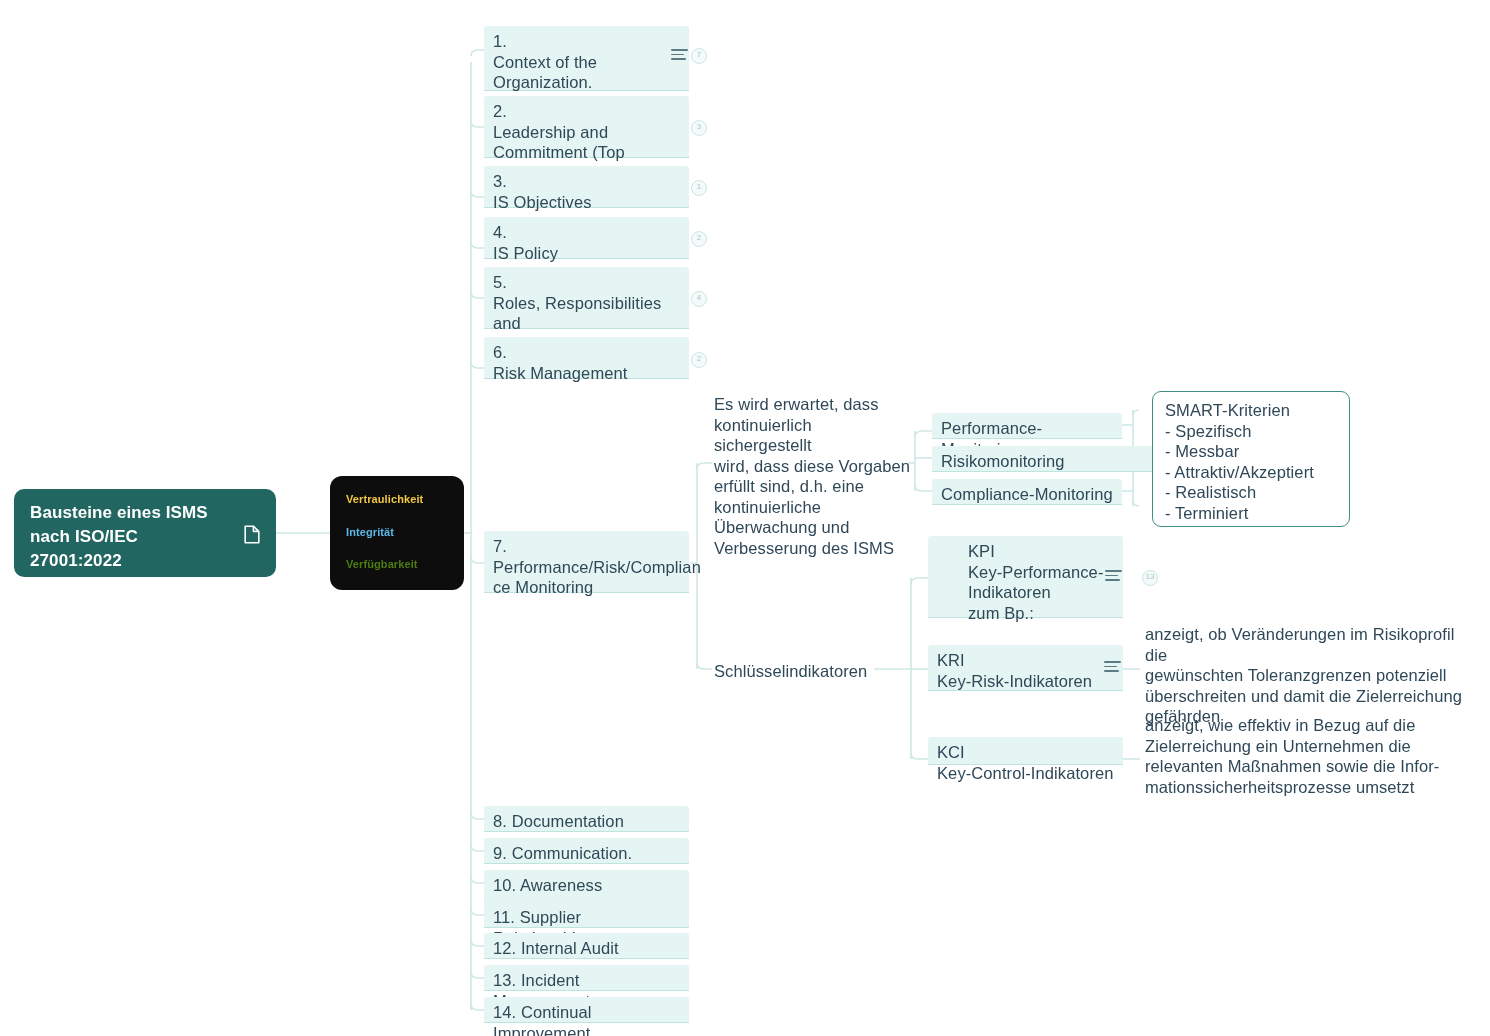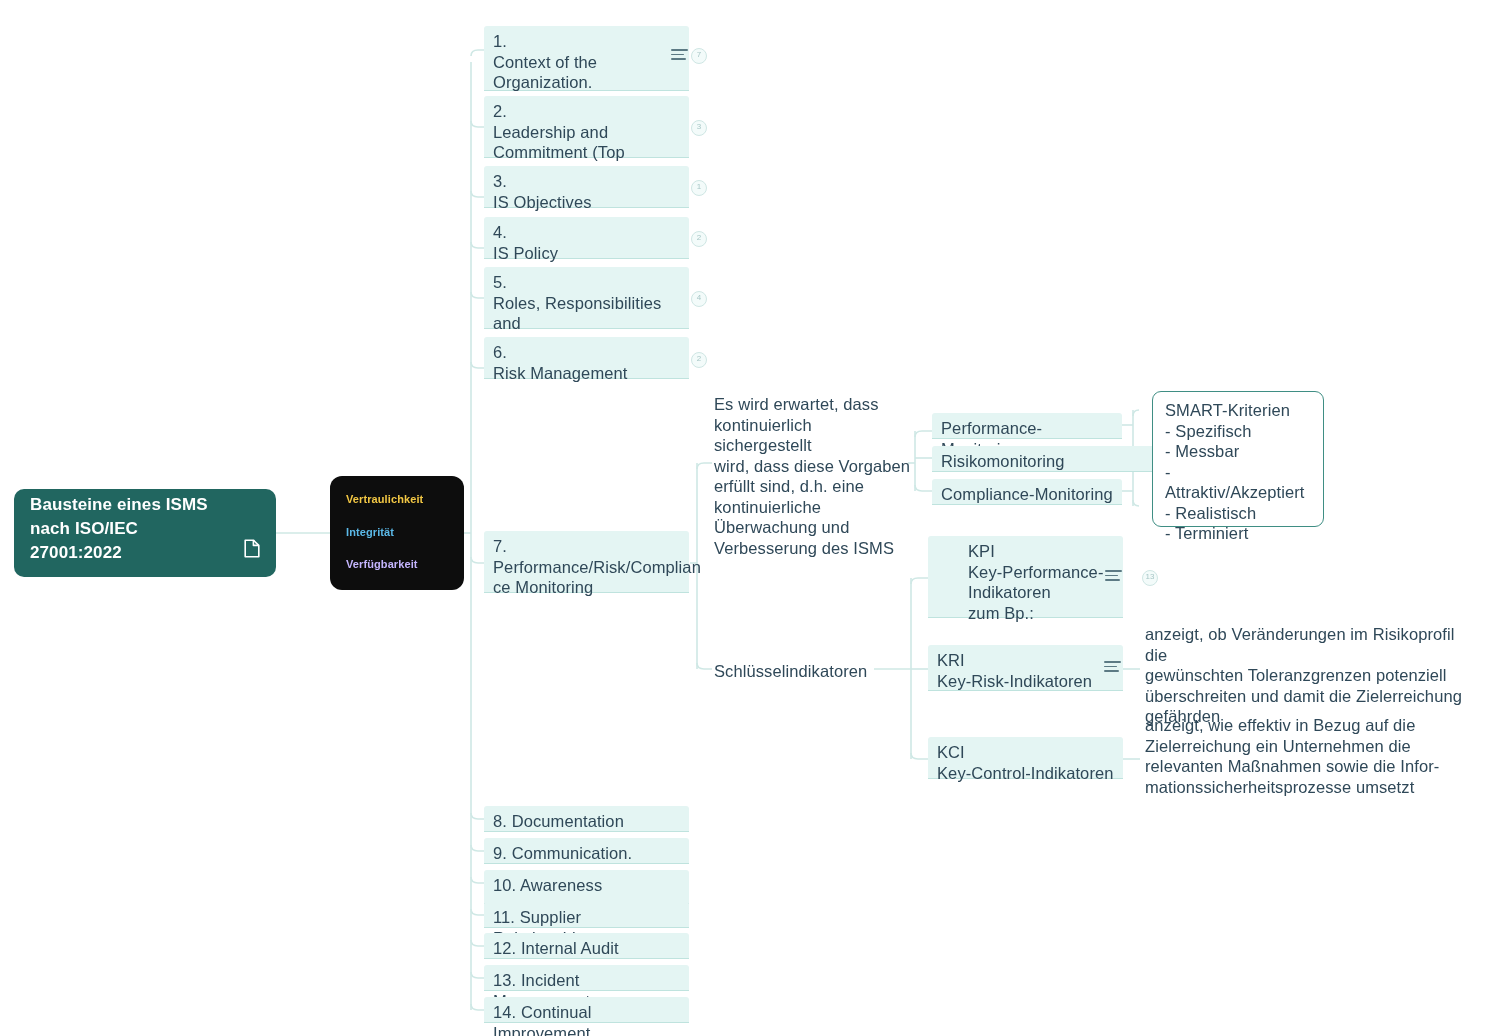--- a/index.html
+++ b/index.html
@@ -33,21 +33,21 @@
   
   .root {
     background: #216660;
     border-radius: 10px;
     color: #ffffff;
     font-weight: bold;
     font-size: 17px;
     line-height: 24px;
     padding: 12px 16px;
     display: flex;
-    align-items: flex-end;
+    align-items: flex-start;
     justify-content: space-between;
     gap: 12px;
   }
   .root-label { white-space: pre-line; }
   .doc-icon { flex: 0 0 auto; }
   
   .cia {
     background: #0d0d0d;
     border-radius: 12px;
     padding: 14px 16px 16px 16px;
@@ -176,21 +176,21 @@
       <svg width="16" height="19" viewBox="0 0 16 19">
         <path d="M1.2 1.2 H9.4 L14.8 6.4 V17.8 H1.2 Z" fill="none" stroke="#ffffff" stroke-width="1.6" stroke-linejoin="round"></path>
         <path d="M9.4 1.2 V6.4 H14.8" fill="none" stroke="#ffffff" stroke-width="1.6" stroke-linejoin="round"></path>
       </svg>
     </span>
   </div>
 
   <div class="node cia" style="left:330px; top:476px; width:134px; height:114px;">
     <span class="cia-line" style="color:#f2c744">Vertraulichkeit</span>
     <span class="cia-line" style="color:#5bb9e8">Integrität</span>
-    <span class="cia-line" style="color:#c4b5fd">Verfügbarkeit</span>
+    <span class="cia-line" style="color:#4d7c0f">Verfügbarkeit</span>
   </div>
 
   <div class="node fill" style="left:484px; top:26px; width:205px; height:65px;">1.
 Context of the
 Organization.</div>
   <span class="note-icon" style="left:671px; top:49px;">
       <i></i>
       <i></i>
       <i></i>
     </span>
@@ -235,21 +235,21 @@
 wird, dass diese Vorgaben
 erfüllt sind, d.h. eine
 kontinuierliche
 Überwachung und
 Verbesserung des ISMS</div>
 
   <div class="node fill" style="left:932px; top:413px; width:190px; height:26px;">Performance-Monitoring</div>
   <div class="node fill" style="left:932px; top:446px; width:227px; height:26px;">Risikomonitoring</div>
   <div class="node fill" style="left:932px; top:479px; width:190px; height:26px;">Compliance-Monitoring</div>
 
-  <div class="node outlined" style="left:1152px; top:391px; width:172px; height:136px;">SMART-Kriterien
+  <div class="node outlined" style="left:1152px; top:391px; width:198px; height:136px;">SMART-Kriterien
  -  Spezifisch
  -  Messbar
  -  Attraktiv/Akzeptiert
  -  Realistisch
  -  Terminiert</div>
 
   <div class="node bare" style="left:710px; top:659px; width:180px;">Schlüsselindikatoren</div>
 
   <div class="node fill" style="left:928px; top:536px; width:195px; height:82px;padding-left:40px;">KPI
 Key-Performance-
@@ -263,21 +263,21 @@
   <span class="collapse" style="left:1126px; top:570px;margin-left:16px;">13</span>
 
   <div class="node fill" style="left:928px; top:645px; width:195px; height:46px;">KRI
 Key-Risk-Indikatoren</div>
   <span class="note-icon" style="left:1104px; top:661px;">
       <i></i>
       <i></i>
       <i></i>
     </span>
 
-  <div class="node fill" style="left:928px; top:737px; width:195px; height:42px;">KCI
+  <div class="node fill" style="left:928px; top:737px; width:195px; height:28px;">KCI
 Key-Control-Indikatoren</div>
 
   <div class="node bare" style="left:1141px; top:622px; width:340px;">anzeigt, ob Veränderungen im Risikoprofil die
 gewünschten Toleranzgrenzen potenziell
 überschreiten und damit die  Zielerreichung
 gefährden</div>
   <div class="node bare" style="left:1141px; top:713px; width:340px;">anzeigt, wie effektiv in Bezug auf die
 Zielerreichung ein Unternehmen die
 relevanten Maßnahmen sowie die Infor-
 mationssicherheitsprozesse umsetzt</div>

